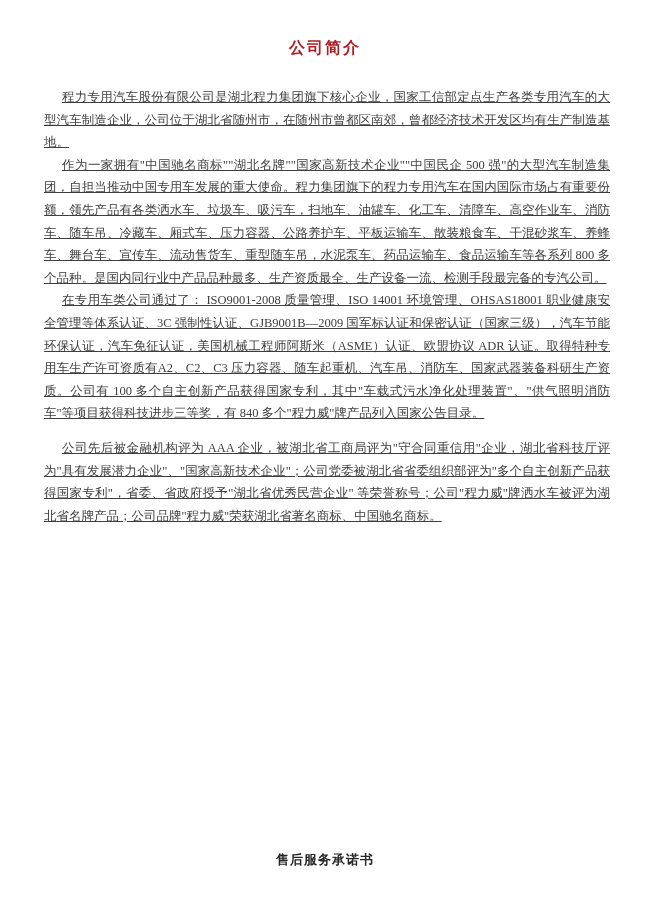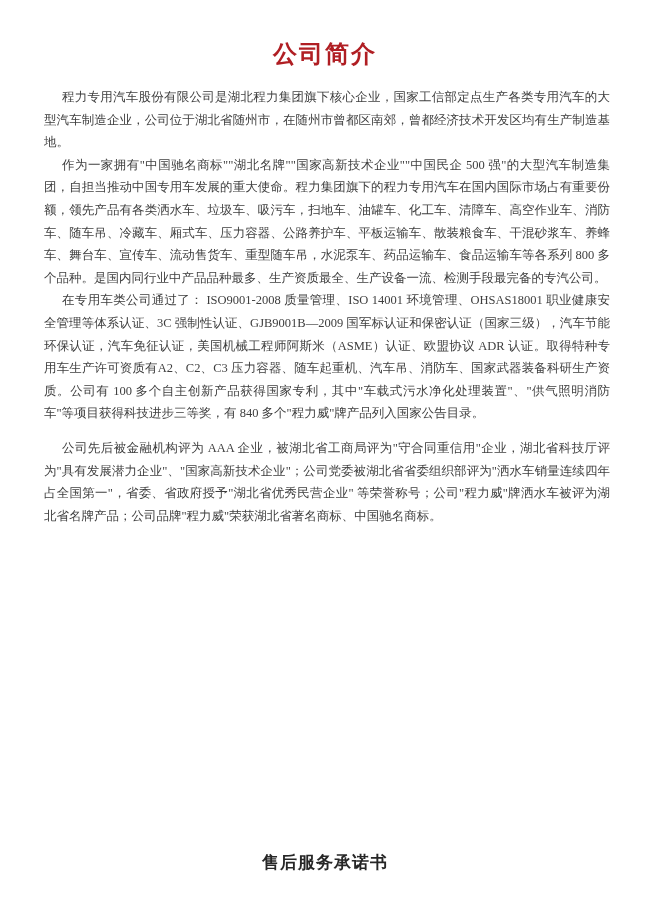--- a/index.html
+++ b/index.html
@@ -15,64 +15,64 @@
     overflow: hidden;
     font-family: "Liberation Serif", "DejaVu Serif", serif;
   }
   .doc-title {
     position: absolute;
     top: 38px;
     left: 0;
     right: 0;
     margin: 0;
     text-align: center;
-    font-size: 24px;
+    font-size: 16px;
     font-weight: 600;
     letter-spacing: 2px;
     color: #b01e23;
   }
   .content {
     position: absolute;
     top: 86px;
     left: 44px;
     width: 566px;
     color: #3e3e3e;
     font-size: 12.5px;
     line-height: 22.6px;
     text-align: justify;
     text-justify: inter-ideograph;
   }
   .para { margin: 0; }
-  .indent-sm { text-indent: 18px; }
+  .indent-sm { text-indent: 18px; text-decoration: underline; }
   .indent-md { text-indent: 25px; }
   .indent-lg { text-indent: 37px; }
   .para-gap { margin-top: 12px; }
   .footer-heading {
     position: absolute;
     top: 851px;
     left: 0;
     right: 0;
     margin: 0;
     text-align: center;
-    font-size: 17px;
+    font-size: 13px;
     font-weight: bold;
     letter-spacing: 1px;
     color: #262626;
     font-family: "Liberation Sans", "DejaVu Sans", sans-serif;
   }
 </style>
 </head>
 <body>
 
 <div class="page">
 
   <h1 class="doc-title">公司简介</h1>
 
   <div class="content">
     <p class="para indent-sm">程力专用汽车股份有限公司是湖北程力集团旗下核心企业，国家工信部定点生产各类专用汽车的大型汽车制造企业，公司位于湖北省随州市，在随州市曾都区南郊，曾都经济技术开发区均有生产制造基地。</p>
     <p class="para indent-sm">作为一家拥有"中国驰名商标""湖北名牌""国家高新技术企业""中国民企 500 强"的大型汽车制造集团，自担当推动中国专用车发展的重大使命。程力集团旗下的程力专用汽车在国内国际市场占有重要份额，领先产品有各类洒水车、垃圾车、吸污车，扫地车、油罐车、化工车、清障车、高空作业车、消防车、随车吊、冷藏车、厢式车、压力容器、公路养护车、平板运输车、散装粮食车、干混砂浆车、养蜂车、舞台车、宣传车、流动售货车、重型随车吊，水泥泵车、药品运输车、食品运输车等各系列 800 多个品种。是国内同行业中产品品种最多、生产资质最全、生产设备一流、检测手段最完备的专汽公司。</p>
     <p class="para indent-sm">在专用车类公司通过了： ISO9001-2008 质量管理、ISO 14001 环境管理、OHSAS18001 职业健康安全管理等体系认证、3C 强制性认证、GJB9001B—2009 国军标认证和保密认证（国家三级），汽车节能环保认证，汽车免征认证，美国机械工程师阿斯米（ASME）认证、欧盟协议 ADR 认证。取得特种专用车生产许可资质有A2、C2、C3 压力容器、随车起重机、汽车吊、消防车、国家武器装备科研生产资质。公司有 100 多个自主创新产品获得国家专利，其中"车载式污水净化处理装置"、"供气照明消防车"等项目获得科技进步三等奖，有 840 多个"程力威"牌产品列入国家公告目录。</p>
-    <p class="para indent-sm para-gap">公司先后被金融机构评为 AAA 企业，被湖北省工商局评为"守合同重信用"企业，湖北省科技厅评为"具有发展潜力企业"、"国家高新技术企业"；公司党委被湖北省省委组织部评为"洒水车销量连续四年占全国第一"，省委、省政府授予"湖北省优秀民营企业" 等荣誉称号；公司"程力威"牌洒水车被评为湖北省名牌产品；公司品牌"程力威"荣获湖北省著名商标、中国驰名商标。</p>
+    <p class="para indent-sm para-gap">公司先后被金融机构评为 AAA 企业，被湖北省工商局评为"守合同重信用"企业，湖北省科技厅评为"具有发展潜力企业"、"国家高新技术企业"；公司党委被湖北省省委组织部评为"多个自主创新产品获得国家专利"，省委、省政府授予"湖北省优秀民营企业" 等荣誉称号；公司"程力威"牌洒水车被评为湖北省名牌产品；公司品牌"程力威"荣获湖北省著名商标、中国驰名商标。</p>
   </div>
 
   <h2 class="footer-heading">售后服务承诺书</h2>
 
 </div>
 
 </body></html>

